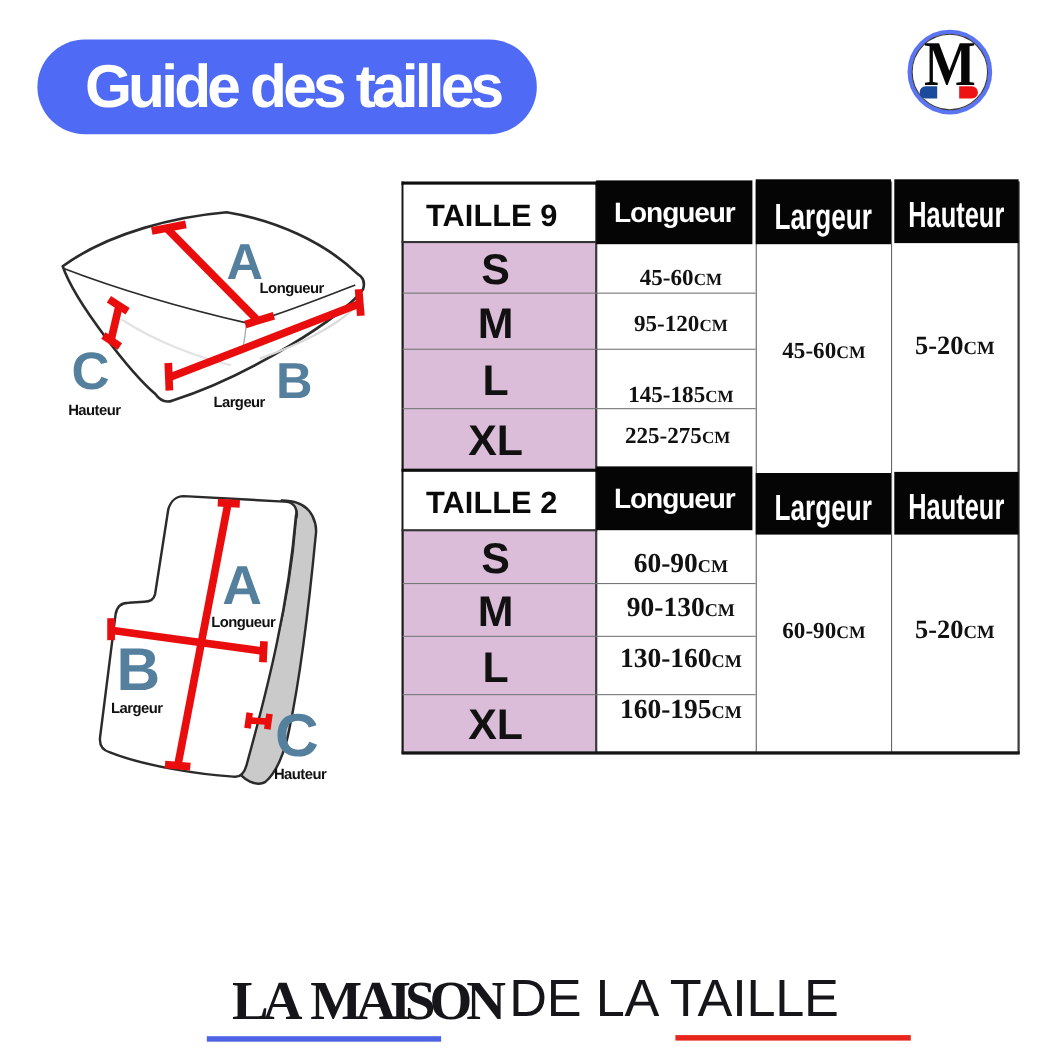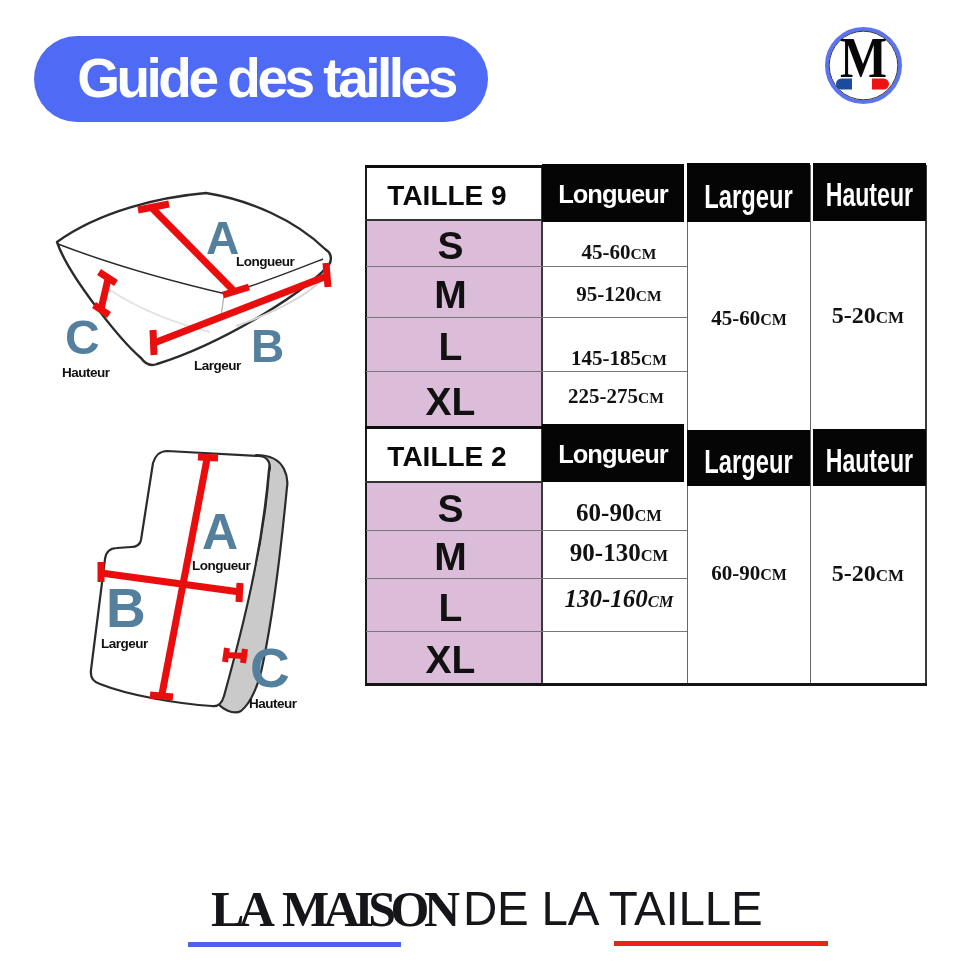--- a/index.html
+++ b/index.html
@@ -228,24 +228,27 @@
       </div>
 
 <div class="abs cellTxt" style="left:178px;top:316px;width:144px;height:49px;padding-left:8px;">
         <span style="font-family:'Liberation Serif',serif;font-weight:bold;font-size:25px;color:#111;position:relative;top:7px;">60-90<span style="font-size:16.5px;">CM</span></span>
       </div>
 
 <div class="abs cellTxt" style="left:178px;top:365px;width:144px;height:48px;padding-left:8px;justify-content:center;">
         <span style="font-family:'Liberation Serif',serif;font-weight:bold;font-size:25px;color:#111;position:relative;top:-1px;">90-130<span style="font-size:16.5px;">CM</span></span>
       </div>
 
-<div class="abs cellTxt" style="left:178px;top:413px;width:144px;height:53px;padding-left:8px;font-style:italic;">
+<div class="abs cellTxt" style="left:178px;top:413px;width:144px;height:53px;padding-left:8px;">
         <span style="font-family:'Liberation Serif',serif;font-weight:bold;font-size:25px;color:#111;position:relative;top:-5.5px;">130-160<span style="font-size:16.5px;">CM</span></span>
       </div>
 
+<div class="abs cellTxt" style="left:178px;top:466px;width:144px;height:52px;padding-left:8px;">
+        <span style="font-family:'Liberation Serif',serif;font-weight:bold;font-size:25px;color:#111;position:relative;top:-11.5px;">160-195<span style="font-size:16.5px;">CM</span></span>
+      </div>
 
 <div class="abs cellTxt" style="left:323px;top:54px;width:122px;height:207px;">
         <span style="font-family:'Liberation Serif',serif;font-weight:bold;font-size:21px;color:#111;position:relative;top:-4px;">45-60<span style="font-size:16px;">CM</span></span>
       </div>
 
 <div class="abs cellTxt" style="left:446px;top:54px;width:114px;height:207px;">
         <span style="font-family:'Liberation Serif',serif;font-weight:bold;font-size:24px;color:#111;position:relative;top:-7px;">5-20<span style="font-size:17px;">CM</span></span>
       </div>
 
 <div class="abs cellTxt" style="left:323px;top:316px;width:122px;height:202px;">

